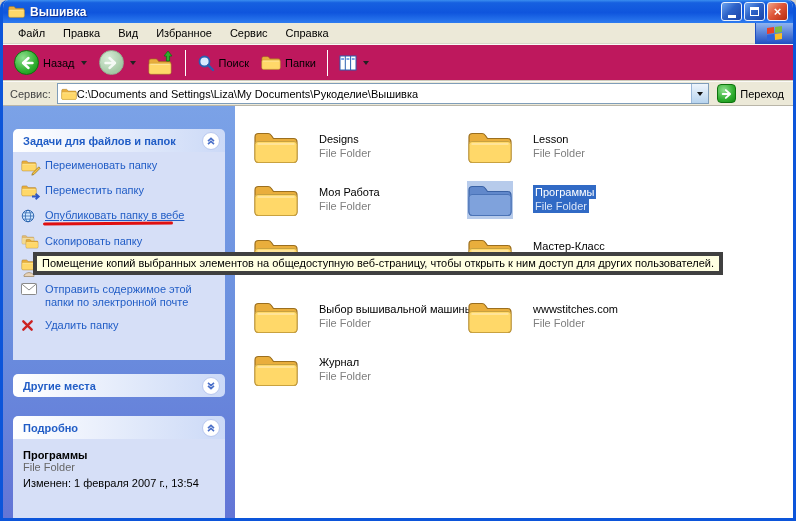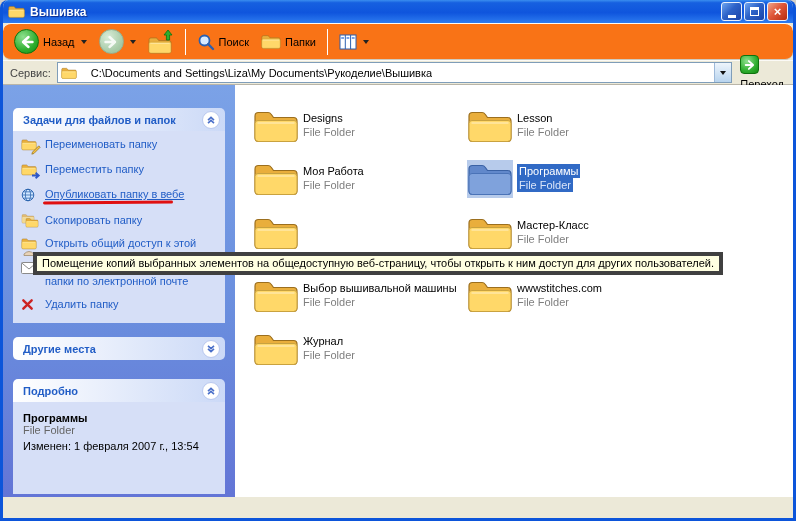--- a/index.html
+++ b/index.html
@@ -43,51 +43,50 @@
     display:flex; align-items:center; justify-content:center;
     border-left:1px solid #1e4fc2;
   }
   .flag{ display:grid; grid-template-columns:7px 7px; grid-template-rows:6px 6px; gap:1px; transform:skewY(-8deg); }
   .flag i{ display:block; }
   .fc1{ background:#e8402a; } .fc2{ background:#7dbb42; } .fc3{ background:#2e64dc; } .fc4{ background:#f8bd27; }
 
   
   .toolbar{
     height:37px; display:flex; align-items:center; gap:2px; padding:0 6px;
-    background:#f97316; border-top:1px solid #fbfaf6; border-bottom:1px solid #cfcbbd;
+    background:#be185d; border-top:1px solid #fbfaf6; border-bottom:1px solid #cfcbbd;
     font-size:11px;
-    border-radius:8px;
   }
   .tbtn{ display:flex; align-items:center; gap:4px; padding:3px 5px; border-radius:3px; cursor:default; }
   .circle{ width:25px; height:25px; border-radius:50%; display:flex; align-items:center; justify-content:center; flex-shrink:0; }
   .green{ background:radial-gradient(circle at 35% 30%,#8fe08f,#2fae2f 60%,#128a12); border:1px solid #0e730e; }
   .green-dis{ background:radial-gradient(circle at 35% 30%,#d8ecd8,#a5c9a5 70%); border:1px solid #93b193; }
   .caret{ width:0; height:0; border-left:3px solid transparent; border-right:3px solid transparent; border-top:4px solid #222; margin-left:2px; }
   .tsep{ width:1px; height:26px; background:#c9c5b5; border-right:1px solid #ffffff; margin:0 4px; }
   .up-ico{ position:relative; width:26px; height:26px; }
 
   
   .addressbar{
     height:25px; display:flex; align-items:center; gap:6px; padding:0 7px;
     background:#ece9d8; border-top:1px solid #fbfaf6; border-bottom:1px solid #b9b5a8;
     font-size:11px;
   }
   .addr-label{ color:#444; }
   .combo{
     flex:1; height:21px; background:#fff; border:1px solid #7f9db9;
-    display:flex; align-items:center; gap:14px; padding-left:3px; overflow:hidden;
+    display:flex; align-items:center; gap:0; padding-left:3px; overflow:hidden;
   }
   .combo-text{ white-space:nowrap; overflow:hidden; }
   .combo-drop{
     margin-left:auto; width:17px; height:19px; flex-shrink:0;
     background:linear-gradient(#eef5fc,#b8d4ee); border-left:1px solid #9db9d9;
     display:flex; align-items:center; justify-content:center;
   }
   .drop-tri{ width:0; height:0; border-left:3px solid transparent; border-right:3px solid transparent; border-top:4px solid #111; }
-  .go-btn{ display:flex; gap:4px; padding:0 2px;flex-direction:column; }
+  .go-btn{ display:flex; align-items:center; gap:4px; padding:0 2px; }
   .go-circle{ width:19px; height:19px; border-radius:4px;
     background:radial-gradient(circle at 35% 30%,#8fe08f,#2fae2f 60%,#128a12); border:1px solid #0e730e;
     display:flex; align-items:center; justify-content:center; }
 
   
   .content{ display:flex; height:412px; }
 
   .sidebar{
     width:232px; flex-shrink:0; padding:23px 10px 0 10px;
     background:linear-gradient(180deg,#7ba2e7 0%,#6a8ede 55%,#6375d6 100%);
@@ -109,21 +108,21 @@
   .red-mark{ position:absolute; left:22px; top:13px; width:130px; height:3px; background:#e01010; border-radius:2px; transform:rotate(-.4deg); }
   .sec-tasks{ margin-bottom:14px; }
   .sec-other{ margin-bottom:19px; }
   .sec-other .sec-header{ border-radius:5px; }
   .details-body{ background:#d6dff7; padding:10px 8px 14px 10px; font-size:11px; min-height:92px; }
   .d-name{ font-weight:bold; color:#000; }
   .d-type{ color:#666; }
   .d-mod{ margin-top:4px; color:#000; }
 
   .main{ position:relative; flex:1; background:#fff; }
-  .folder-item{ position:absolute; display:flex; gap:4px; align-items:flex-start; width:215px; cursor:default; }
+  .folder-item{ position:absolute; display:flex; gap:20px; align-items:flex-start; width:215px; cursor:default; }
   .icon-wrap{ position:relative; width:46px; height:38px; flex-shrink:0; }
   .icon-wrap.sel::after{ content:""; position:absolute; inset:0; background:rgba(49,106,197,.35); }
   .f-texts{ padding-top:4px; display:flex; flex-direction:column; }
   .f-name{ font-size:11px; color:#000; line-height:14px; white-space:nowrap; }
   .f-type{ font-size:11px; color:#7f7f7f; line-height:14px; }
   .f-name.sel{ background:#316ac5; color:#fff; padding:0 2px; align-self:flex-start; }
   .f-type.sel{ background:#316ac5; color:#d8e4f8; padding:0 2px; align-self:flex-start; }
 
   
   .tooltip{
@@ -209,20 +208,36 @@
         </div>
       <div class="wbtn max">
           <span class="g-max"></span>
         </div>
       <div class="wbtn close">
           <span class="g-close">×</span>
         </div>
     </div>
   </div>
 
+  <div class="menubar">
+    <span class="menu-item">Файл</span>
+    <span class="menu-item">Правка</span>
+    <span class="menu-item">Вид</span>
+    <span class="menu-item">Избранное</span>
+    <span class="menu-item">Сервис</span>
+    <span class="menu-item">Справка</span>
+    <div class="winflag">
+      <span class="flag">
+          <i class="fc1"></i>
+          <i class="fc2"></i>
+          <i class="fc3"></i>
+          <i class="fc4"></i>
+        </span>
+    </div>
+  </div>
 
   <div class="toolbar">
     <div class="tbtn">
       <span class="circle green">
           <svg width="18" height="18">
             <use href="#i-arrow-left"></use>
           </svg>
         </span>
       <span>Назад</span>
       <span class="caret"></span>
@@ -356,21 +371,21 @@
             <span class="lbl">Открыть общий доступ к этой</span>
           </div>
           <div class="task">
             <span class="ticon">
               <svg width="16" height="12">
                   <use href="#i-mail"></use>
                 </svg>
             </span>
             <span class="lbl">Отправить содержимое этой папки по электронной почте</span>
           </div>
-          <div class="task" style="margin-bottom:0">
+          <div class="task" style="margin-bottom:16px">
             <span class="ticon">
               <svg width="13" height="13">
                   <use href="#i-x"></use>
                 </svg>
             </span>
             <span class="lbl">Удалить папку</span>
           </div>
         </div>
       </div>
 

